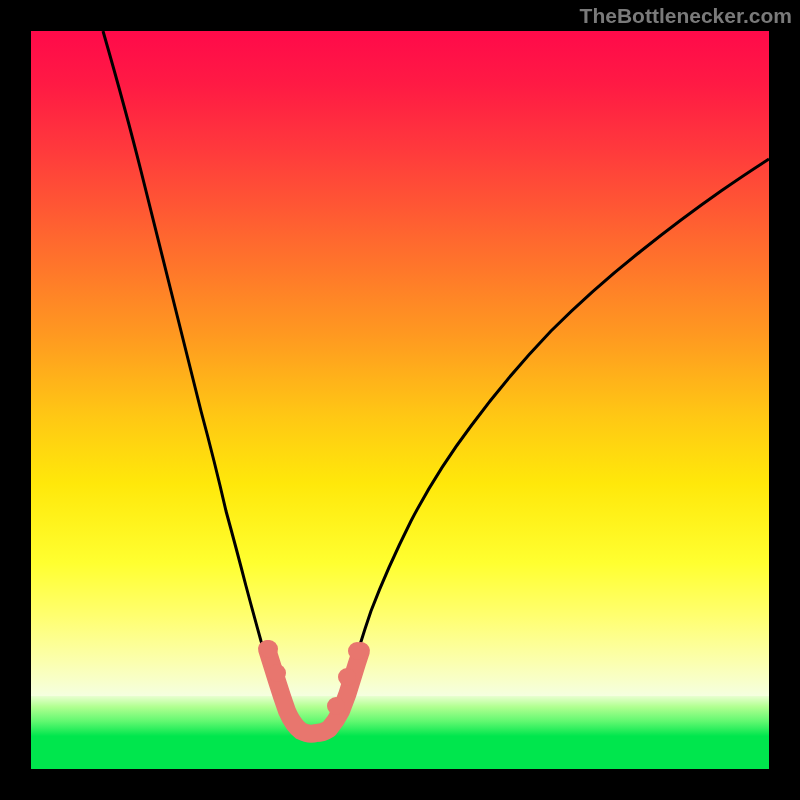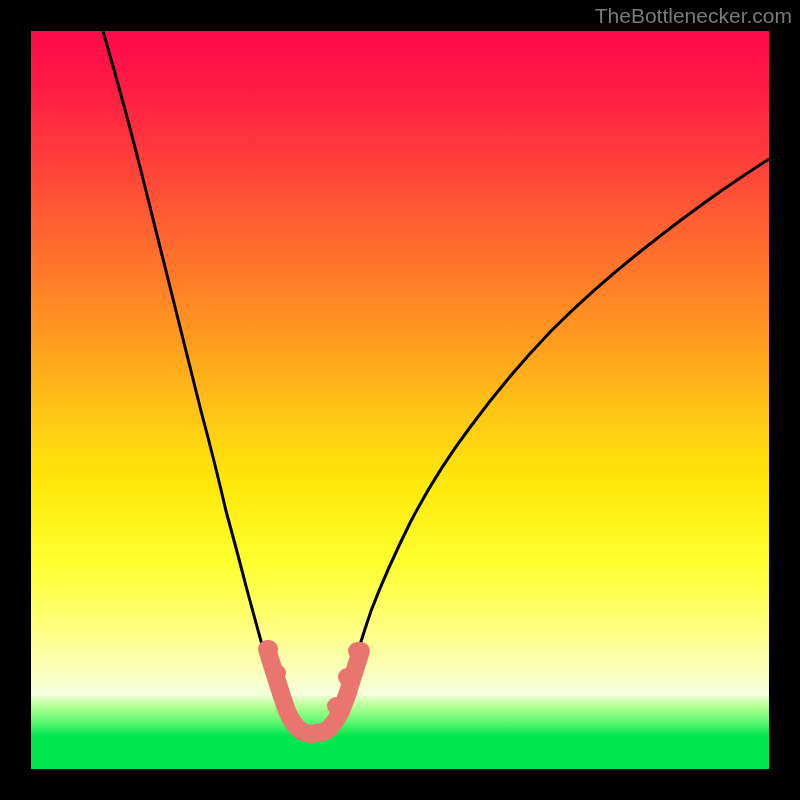--- a/index.html
+++ b/index.html
@@ -67,21 +67,21 @@
     position: absolute;
     left: 0;
     top: 0;
   }
   .watermark {
     position: absolute;
     top: 4px;
     right: 8px;
     color: #7a7a7a;
     font-size: 21px;
-    font-weight: 400;
+    font-weight: 700;
     letter-spacing: 0px;
   }
 </style>
 </head>
 <body>
 
 <div class="frame">
   <div class="plot">
     <div class="gradient"></div>
     <div class="green-strip"></div>

